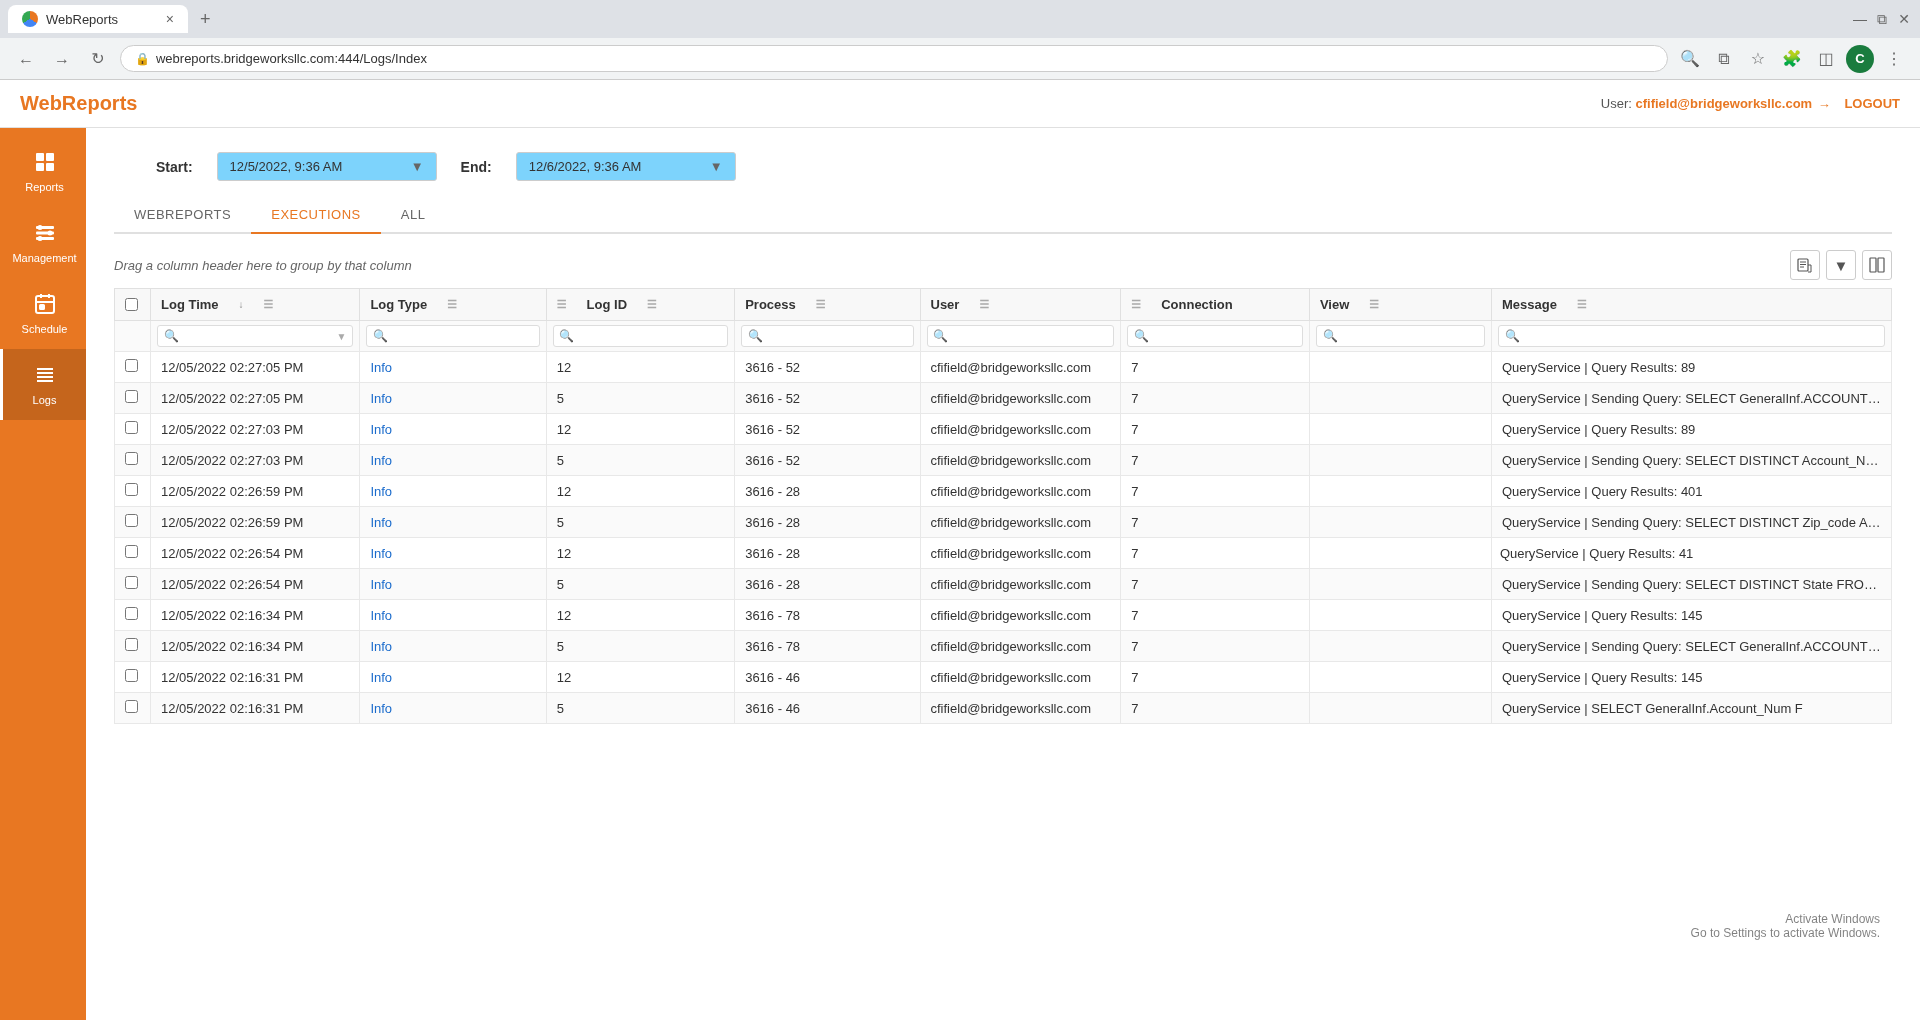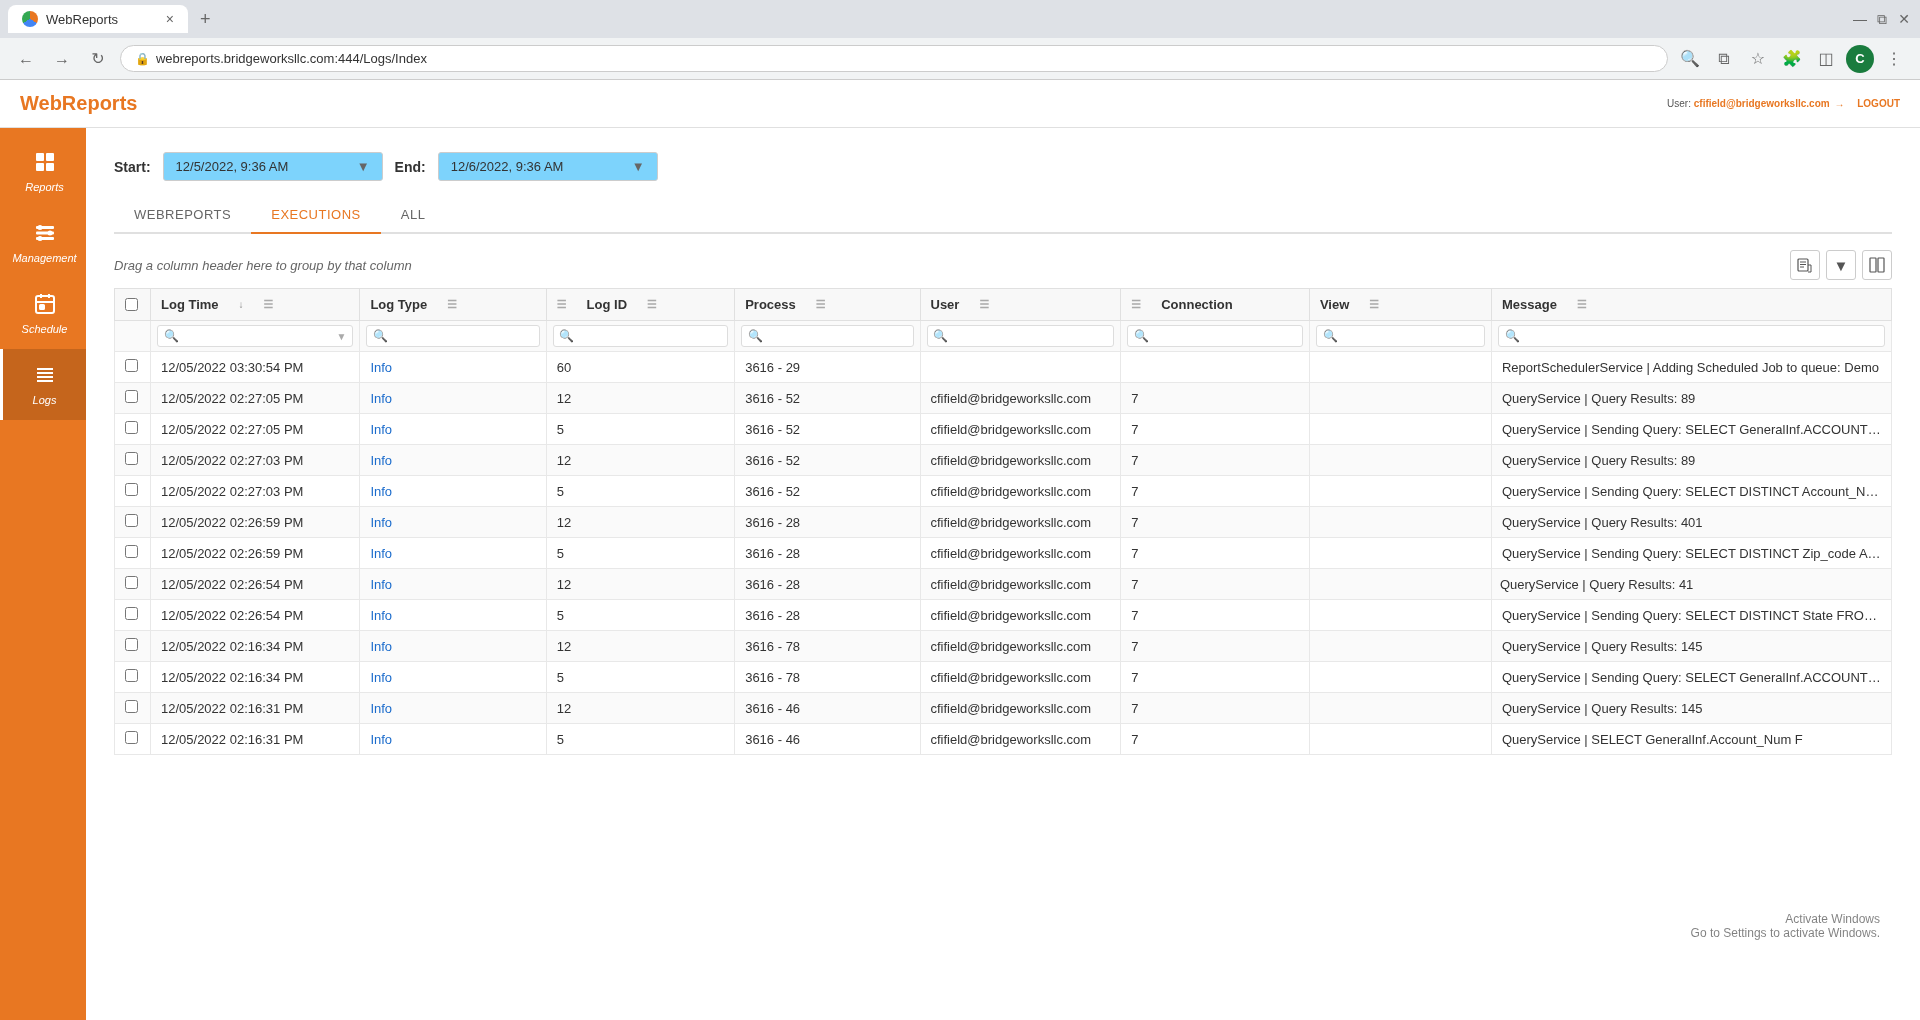--- a/index.html
+++ b/index.html
@@ -139,21 +139,21 @@
       align-items: center;
       justify-content: space-between;
       height: 48px;
     }
     .app-brand {
       font-size: 20px;
       font-weight: bold;
       color: #e87722;
     }
     .app-user-info {
-      font-size: 10px;
+      font-size: 13px;
       color: #555;
     }
     .app-user-info strong {
       color: #e87722;
       font-weight: bold;
     }
     .app-logout {
       color: #e87722;
       font-weight: bold;
       cursor: pointer;
@@ -184,21 +184,20 @@
       flex-direction: column;
       align-items: center;
       justify-content: center;
       width: 86px;
       padding: 14px 4px;
       cursor: pointer;
       color: #fff;
       font-size: 12px;
       gap: 4px;
       border-left: 3px solid transparent;
-      font-style: italic;
     }
     .sidebar-item.active {
       background: rgba(0,0,0,0.15);
       border-left: 3px solid #fff;
     }
     .sidebar-icon {
       font-size: 20px;
       line-height: 1;
     }
     .sidebar-label {
@@ -219,21 +218,22 @@
     .page-title {
       font-size: 28px;
       font-weight: bold;
       color: #1a1a1a;
     }
 
     
     .date-filters {
       display: flex;
       align-items: center;
-      gap: 12px;
+      gap: 24px;
+      margin-left: 42px;
     }
     .filter-label {
       font-weight: bold;
       font-size: 14px;
       color: #333;
     }
     .date-select {
       display: flex;
       align-items: center;
       border: 1px solid #ccc;
@@ -645,31 +645,20 @@
                 </td>
                 <td>
                   <div class="filter-input">
                     <span class="search-icon-small">🔍</span>
                     <input type="text" style="">
                   </div>
                 </td>
               </tr>
             </thead>
             <tbody id="table-body">
-            <tr>
-                  <td><input type="checkbox" style=""></td>
-                  <td>12/05/2022 03:30:54 PM</td>
-                  <td><a class="log-type-link">Info</a></td>
-                  <td>60</td>
-                  <td>3616 - 29</td>
-                  <td></td>
-                  <td></td>
-                  <td></td>
-                  <td style="max-width: 400px; overflow: hidden; text-overflow: ellipsis; white-space: nowrap;">ReportSchedulerService | Adding Scheduled Job to queue: Demo</td>
-                </tr>
                 <tr>
                   <td><input type="checkbox" style=""></td>
                   <td>12/05/2022 02:27:05 PM</td>
                   <td><a class="log-type-link">Info</a></td>
                   <td>12</td>
                   <td>3616 - 52</td>
                   <td>cfifield@bridgeworksllc.com</td>
                   <td>7</td>
                   <td></td>
                   <td style="max-width: 400px; overflow: hidden; text-overflow: ellipsis; white-space: nowrap;">QueryService | Query Results: 89</td>

